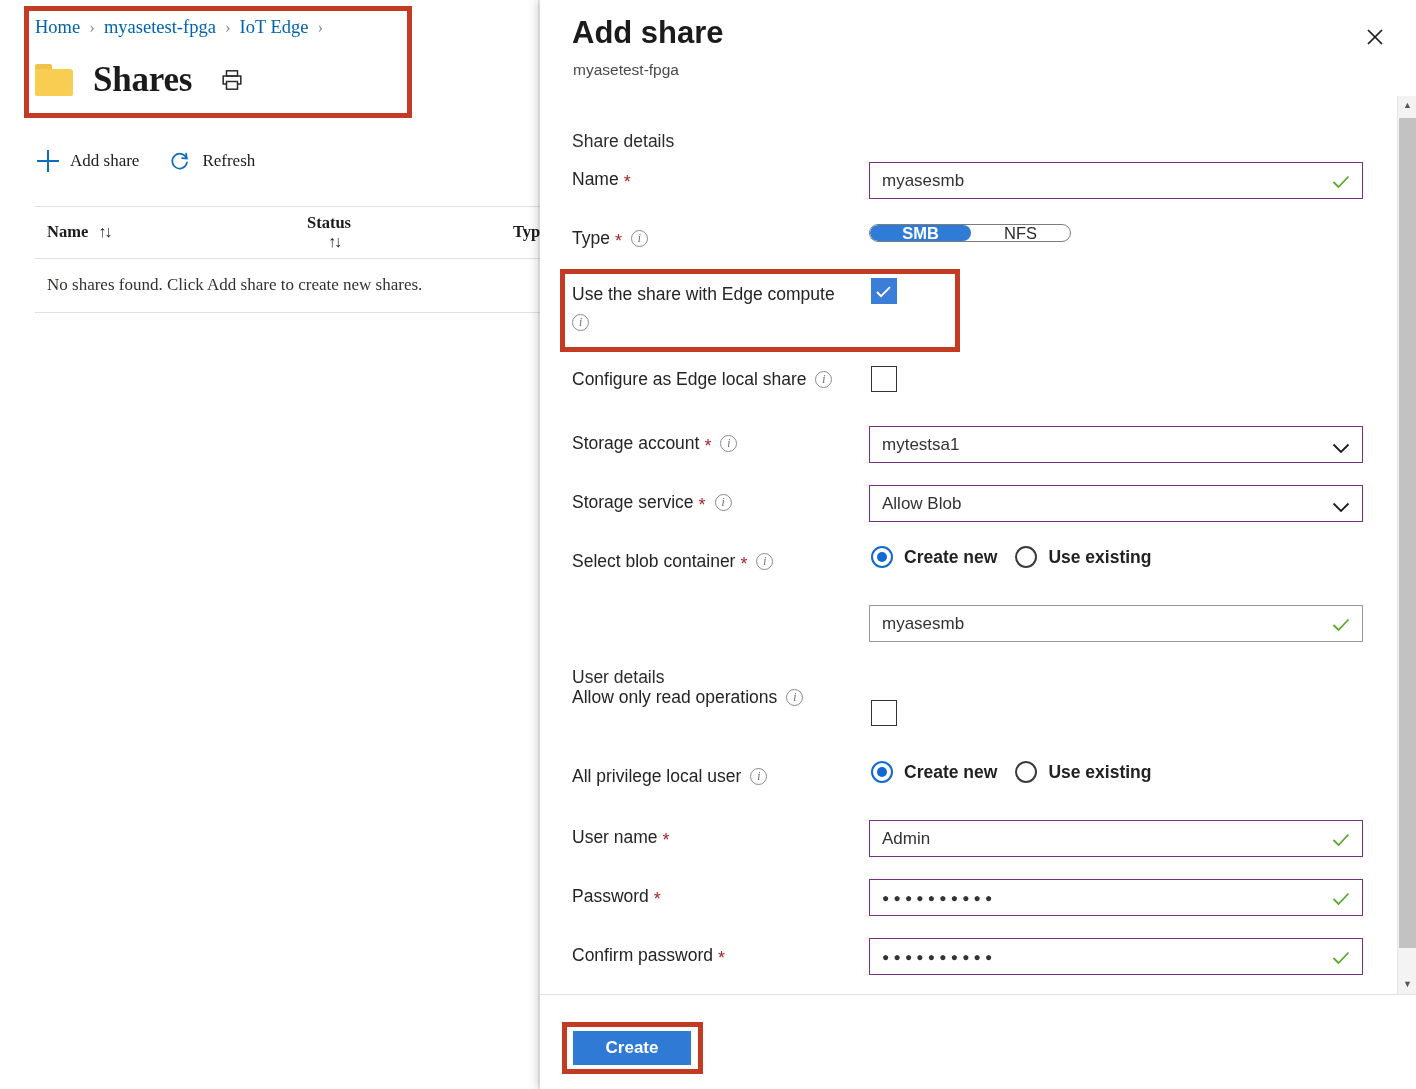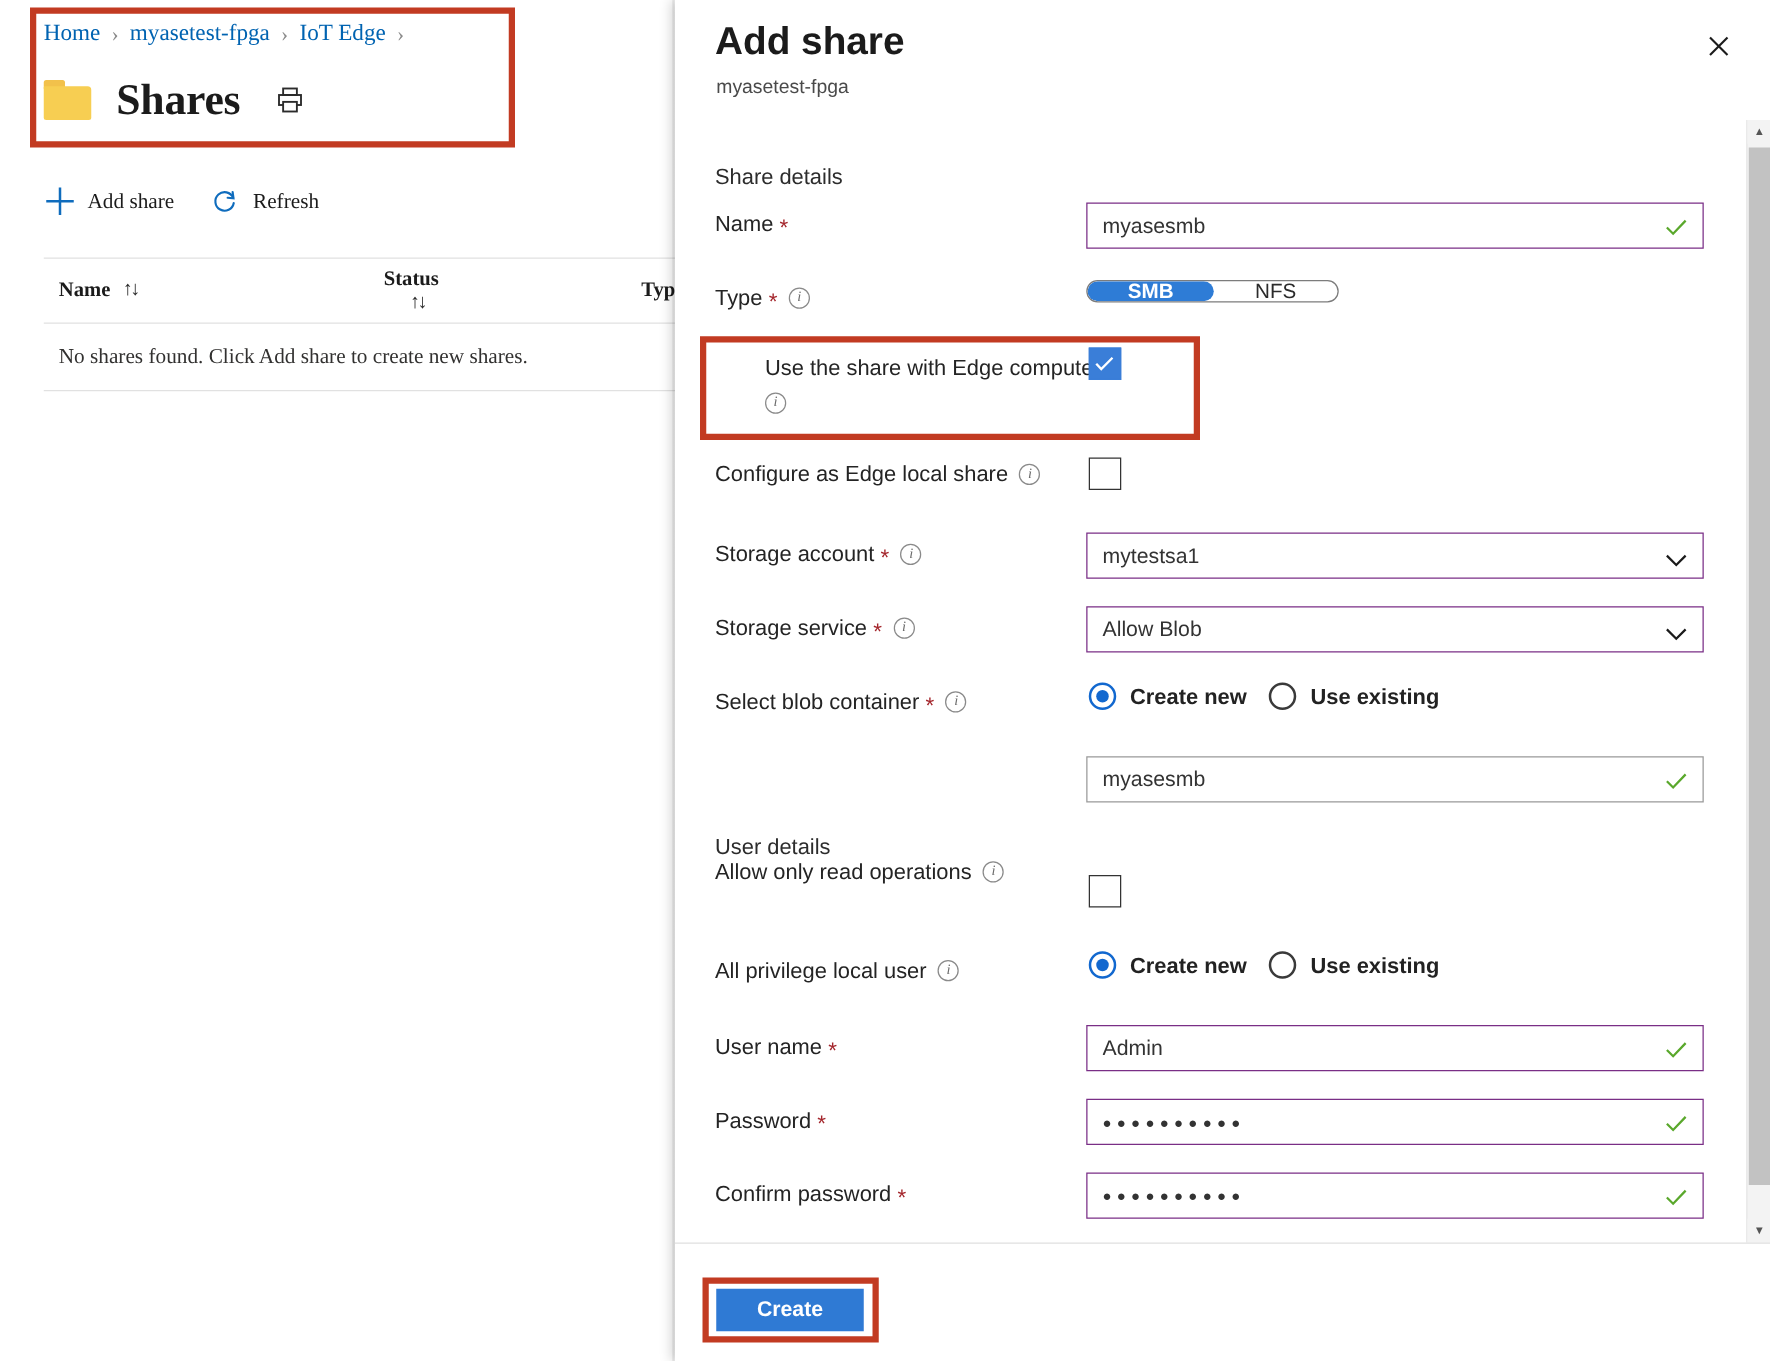--- a/index.html
+++ b/index.html
@@ -523,21 +523,21 @@
             </svg>
         </span>
       </div>
 
       <div class="field-label" style="left:32px; top:132px;">
         <span>Type</span>
         <span class="req">*</span>
         <span class="info-icon"></span>
       </div>
 
-      <div class="field-label" style="left:32px; top:188px; max-width:290px; display:block; white-space:normal;margin-left:40px;">
+      <div class="field-label" style="left:32px; top:188px; max-width:290px; display:block; white-space:normal;">
         <span>Use the share with Edge compute</span>
         <span class="info-icon" style="margin-left:0; display:block; margin-top:9px;"></span>
       </div>
       <div class="cbx checked" style="left:331px; top:182px;">
         <span class="tick">
           <svg width="15" height="12" viewBox="0 0 15 12" fill="none" stroke="#ffffff" stroke-width="1.9">
               <path d="M1 6 L5 10.2 L14 1.2"></path>
             </svg>
         </span>
       </div>

